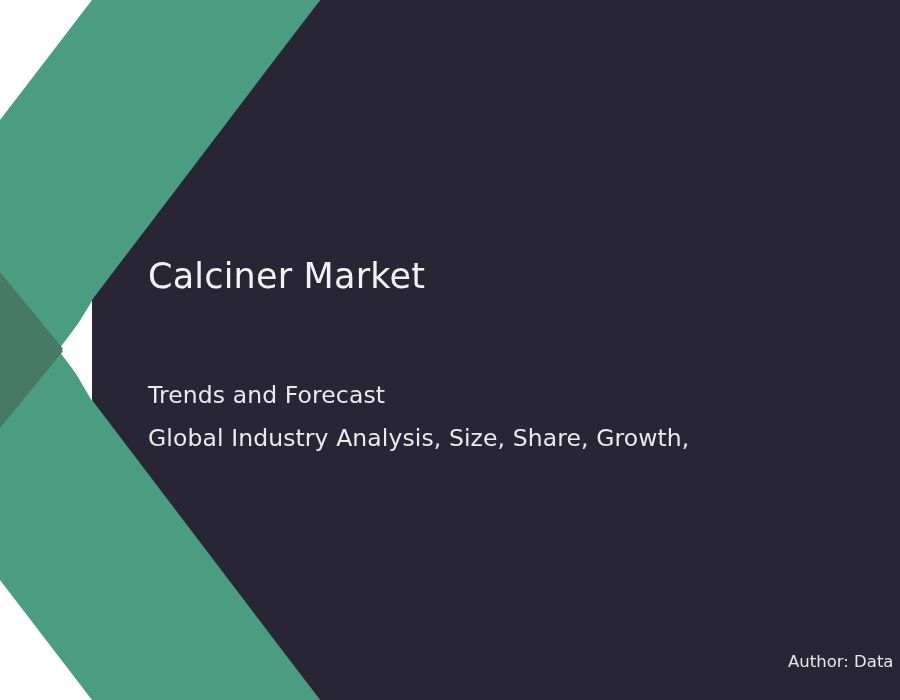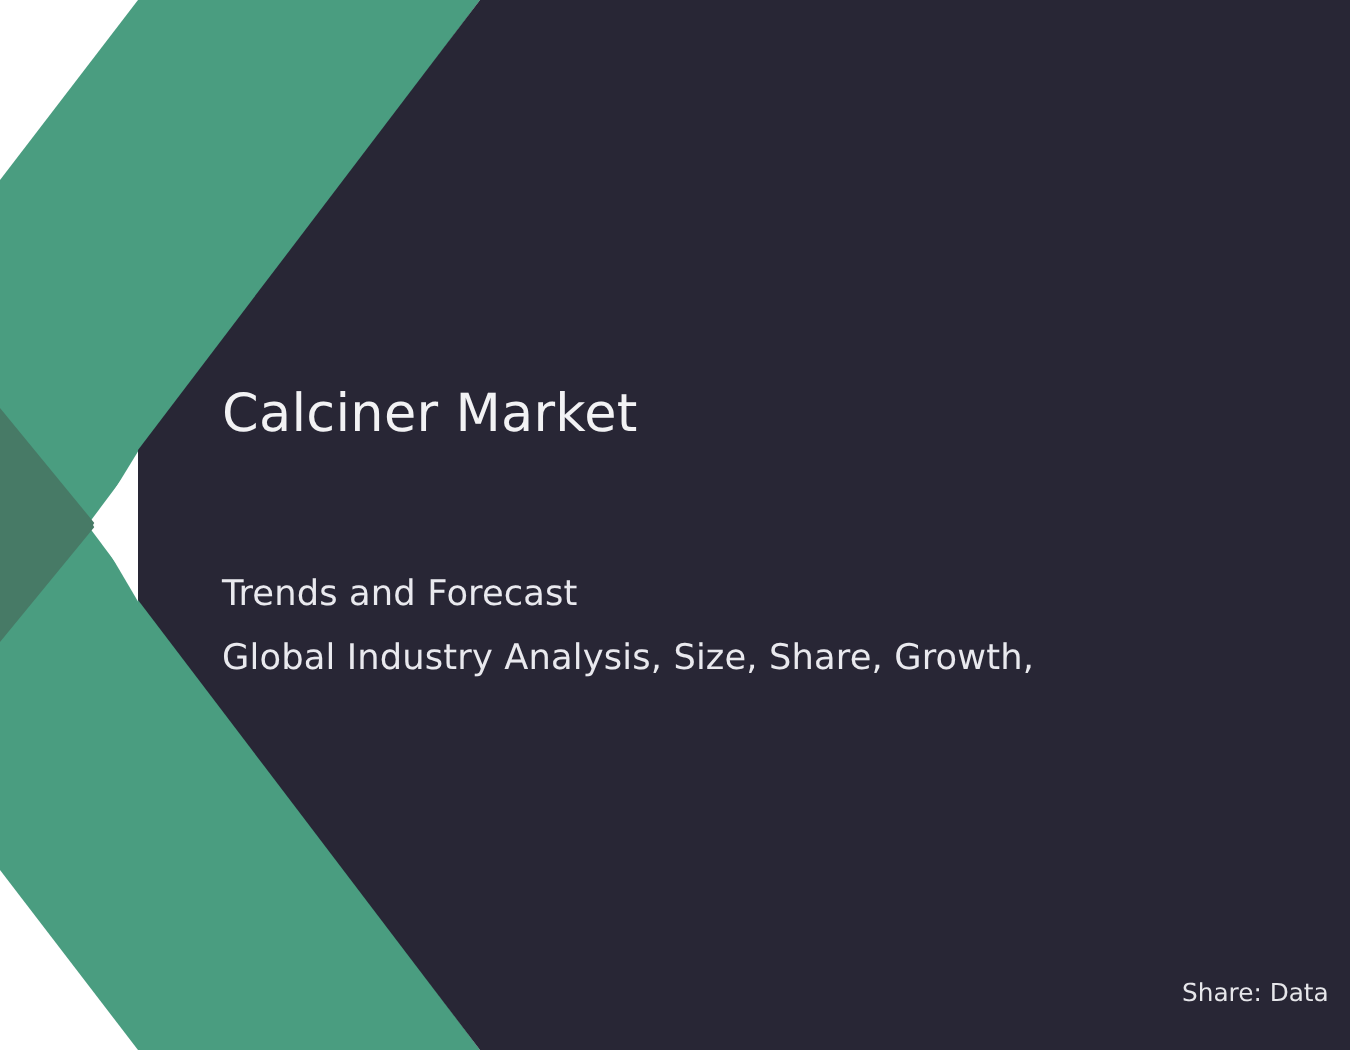--- a/index.html
+++ b/index.html
@@ -84,16 +84,16 @@
 
   <div id="content">
 
     <h1 id="title">Calciner Market</h1>
 
     <div id="subtitle">
       <span class="ln">Trends and Forecast</span>
       <span class="ln">Global Industry Analysis, Size, Share, Growth,</span>
     </div>
 
-    <div id="author">Share: Data</div>
+    <div id="author">Author: Data</div>
 
   </div>
 </div>
 
 </body></html>

